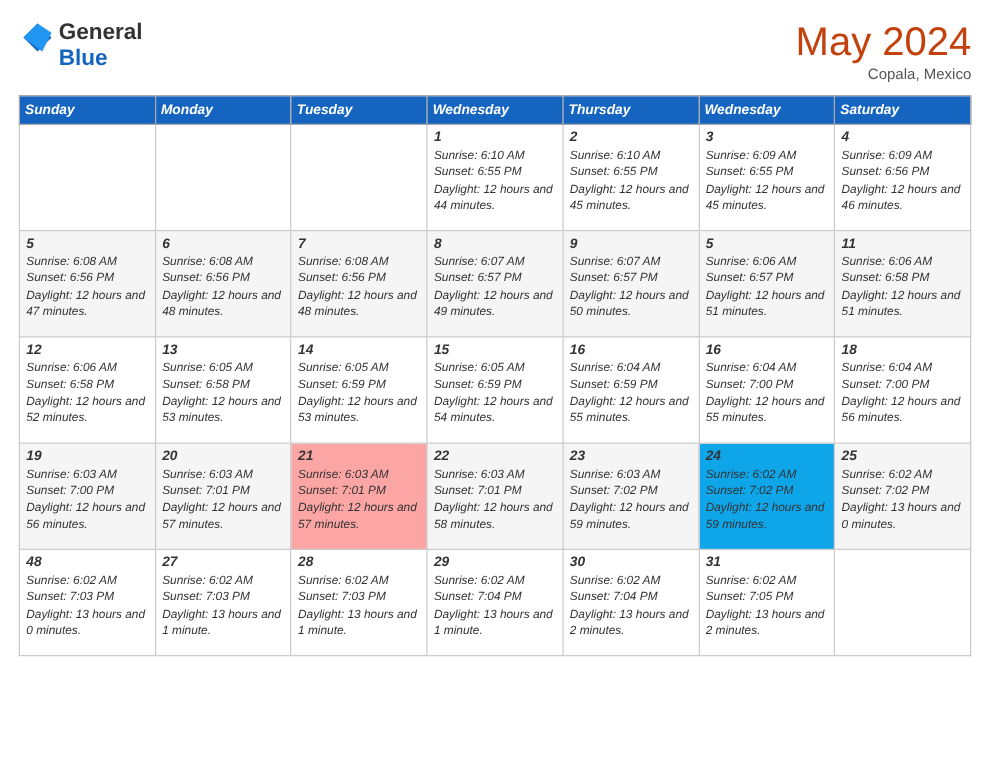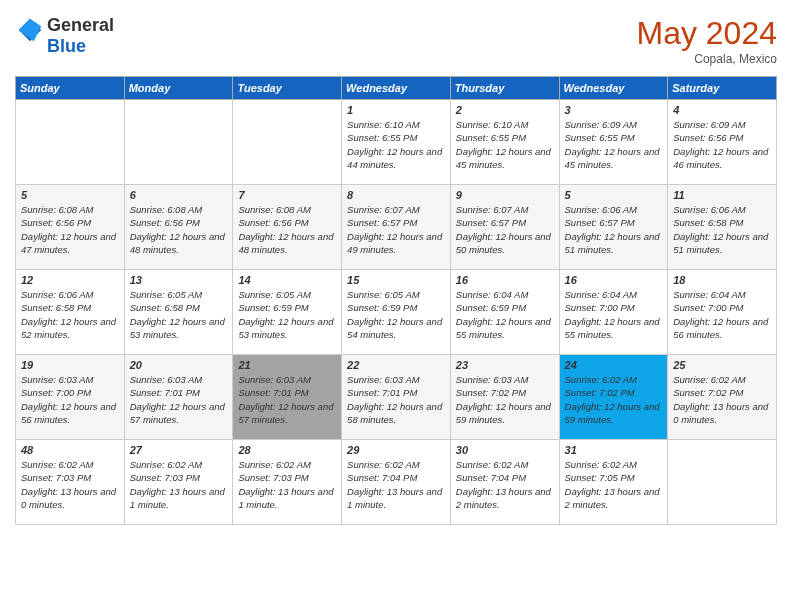--- a/index.html
+++ b/index.html
@@ -189,21 +189,21 @@
       </tr>
       <tr>
         <td style="background: rgb(245, 245, 245);">
           <span class="day-number">19</span>
           <span style="display: block; line-height: 1.4;">Sunrise: 6:03 AM<br>Sunset: 7:00 PM<br>Daylight: 12 hours and 56 minutes.</span>
         </td>
         <td style="background: rgb(245, 245, 245);">
           <span class="day-number">20</span>
           <span style="display: block; line-height: 1.4;">Sunrise: 6:03 AM<br>Sunset: 7:01 PM<br>Daylight: 12 hours and 57 minutes.</span>
         </td>
-        <td style="background: #a3a3a3;">
+        <td style="background: #fca5a5;">
           <span class="day-number">21</span>
           <span style="display: block; line-height: 1.4;">Sunrise: 6:03 AM<br>Sunset: 7:01 PM<br>Daylight: 12 hours and 57 minutes.</span>
         </td>
         <td style="background: rgb(245, 245, 245);">
           <span class="day-number">22</span>
           <span style="display: block; line-height: 1.4;">Sunrise: 6:03 AM<br>Sunset: 7:01 PM<br>Daylight: 12 hours and 58 minutes.</span>
         </td>
         <td style="background: rgb(245, 245, 245);">
           <span class="day-number">23</span>
           <span style="display: block; line-height: 1.4;">Sunrise: 6:03 AM<br>Sunset: 7:02 PM<br>Daylight: 12 hours and 59 minutes.</span>

